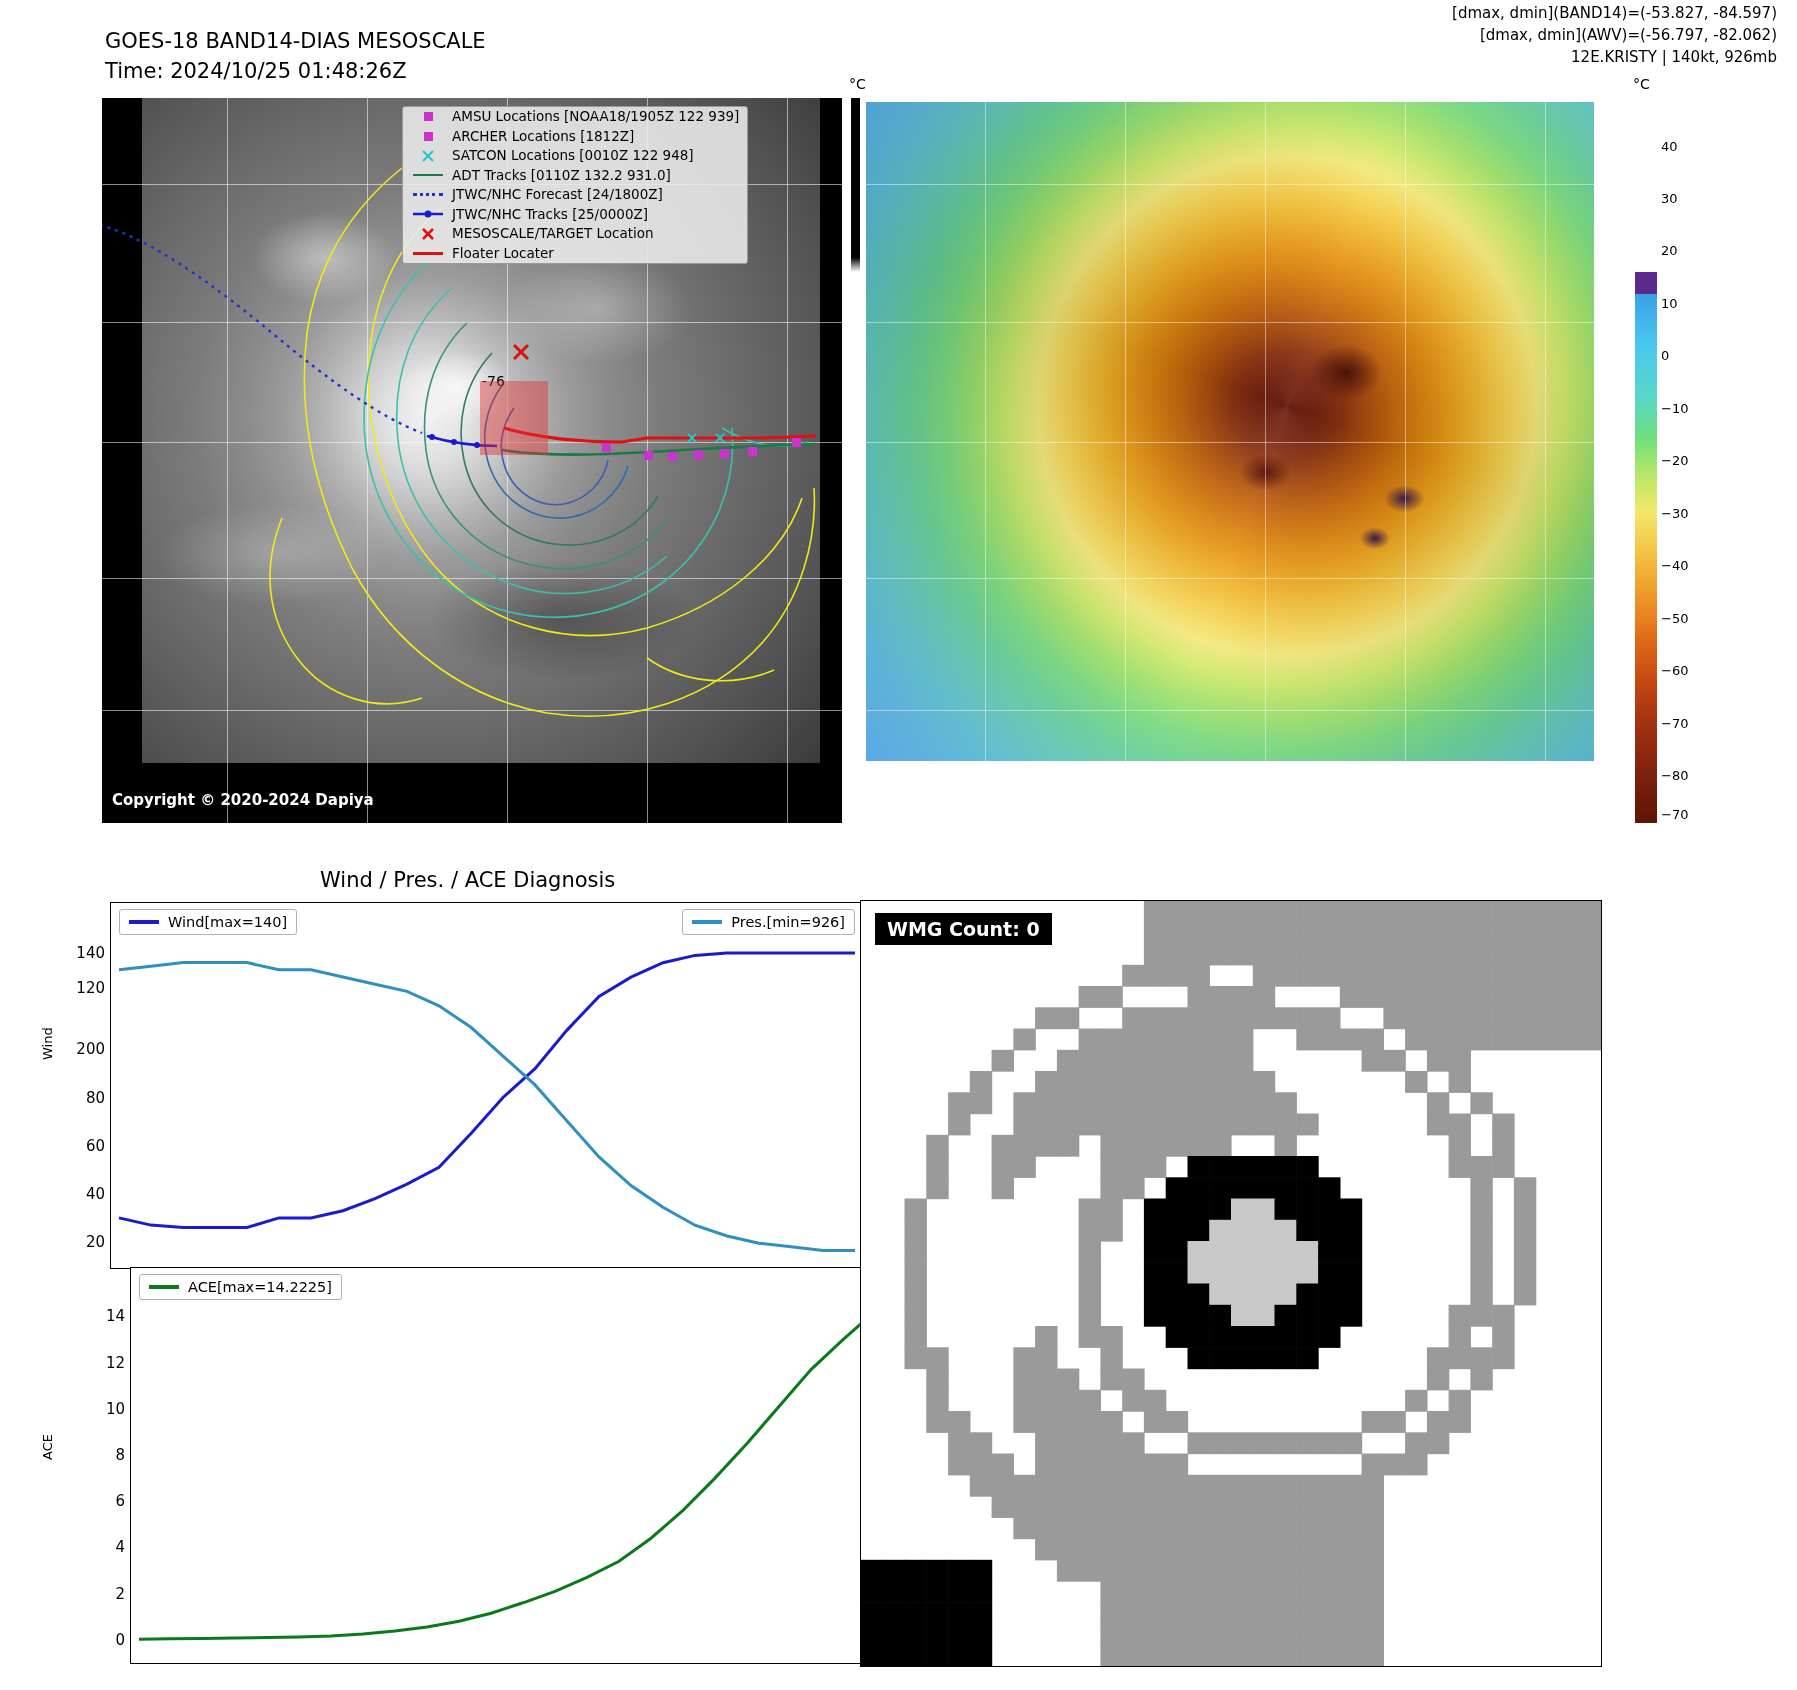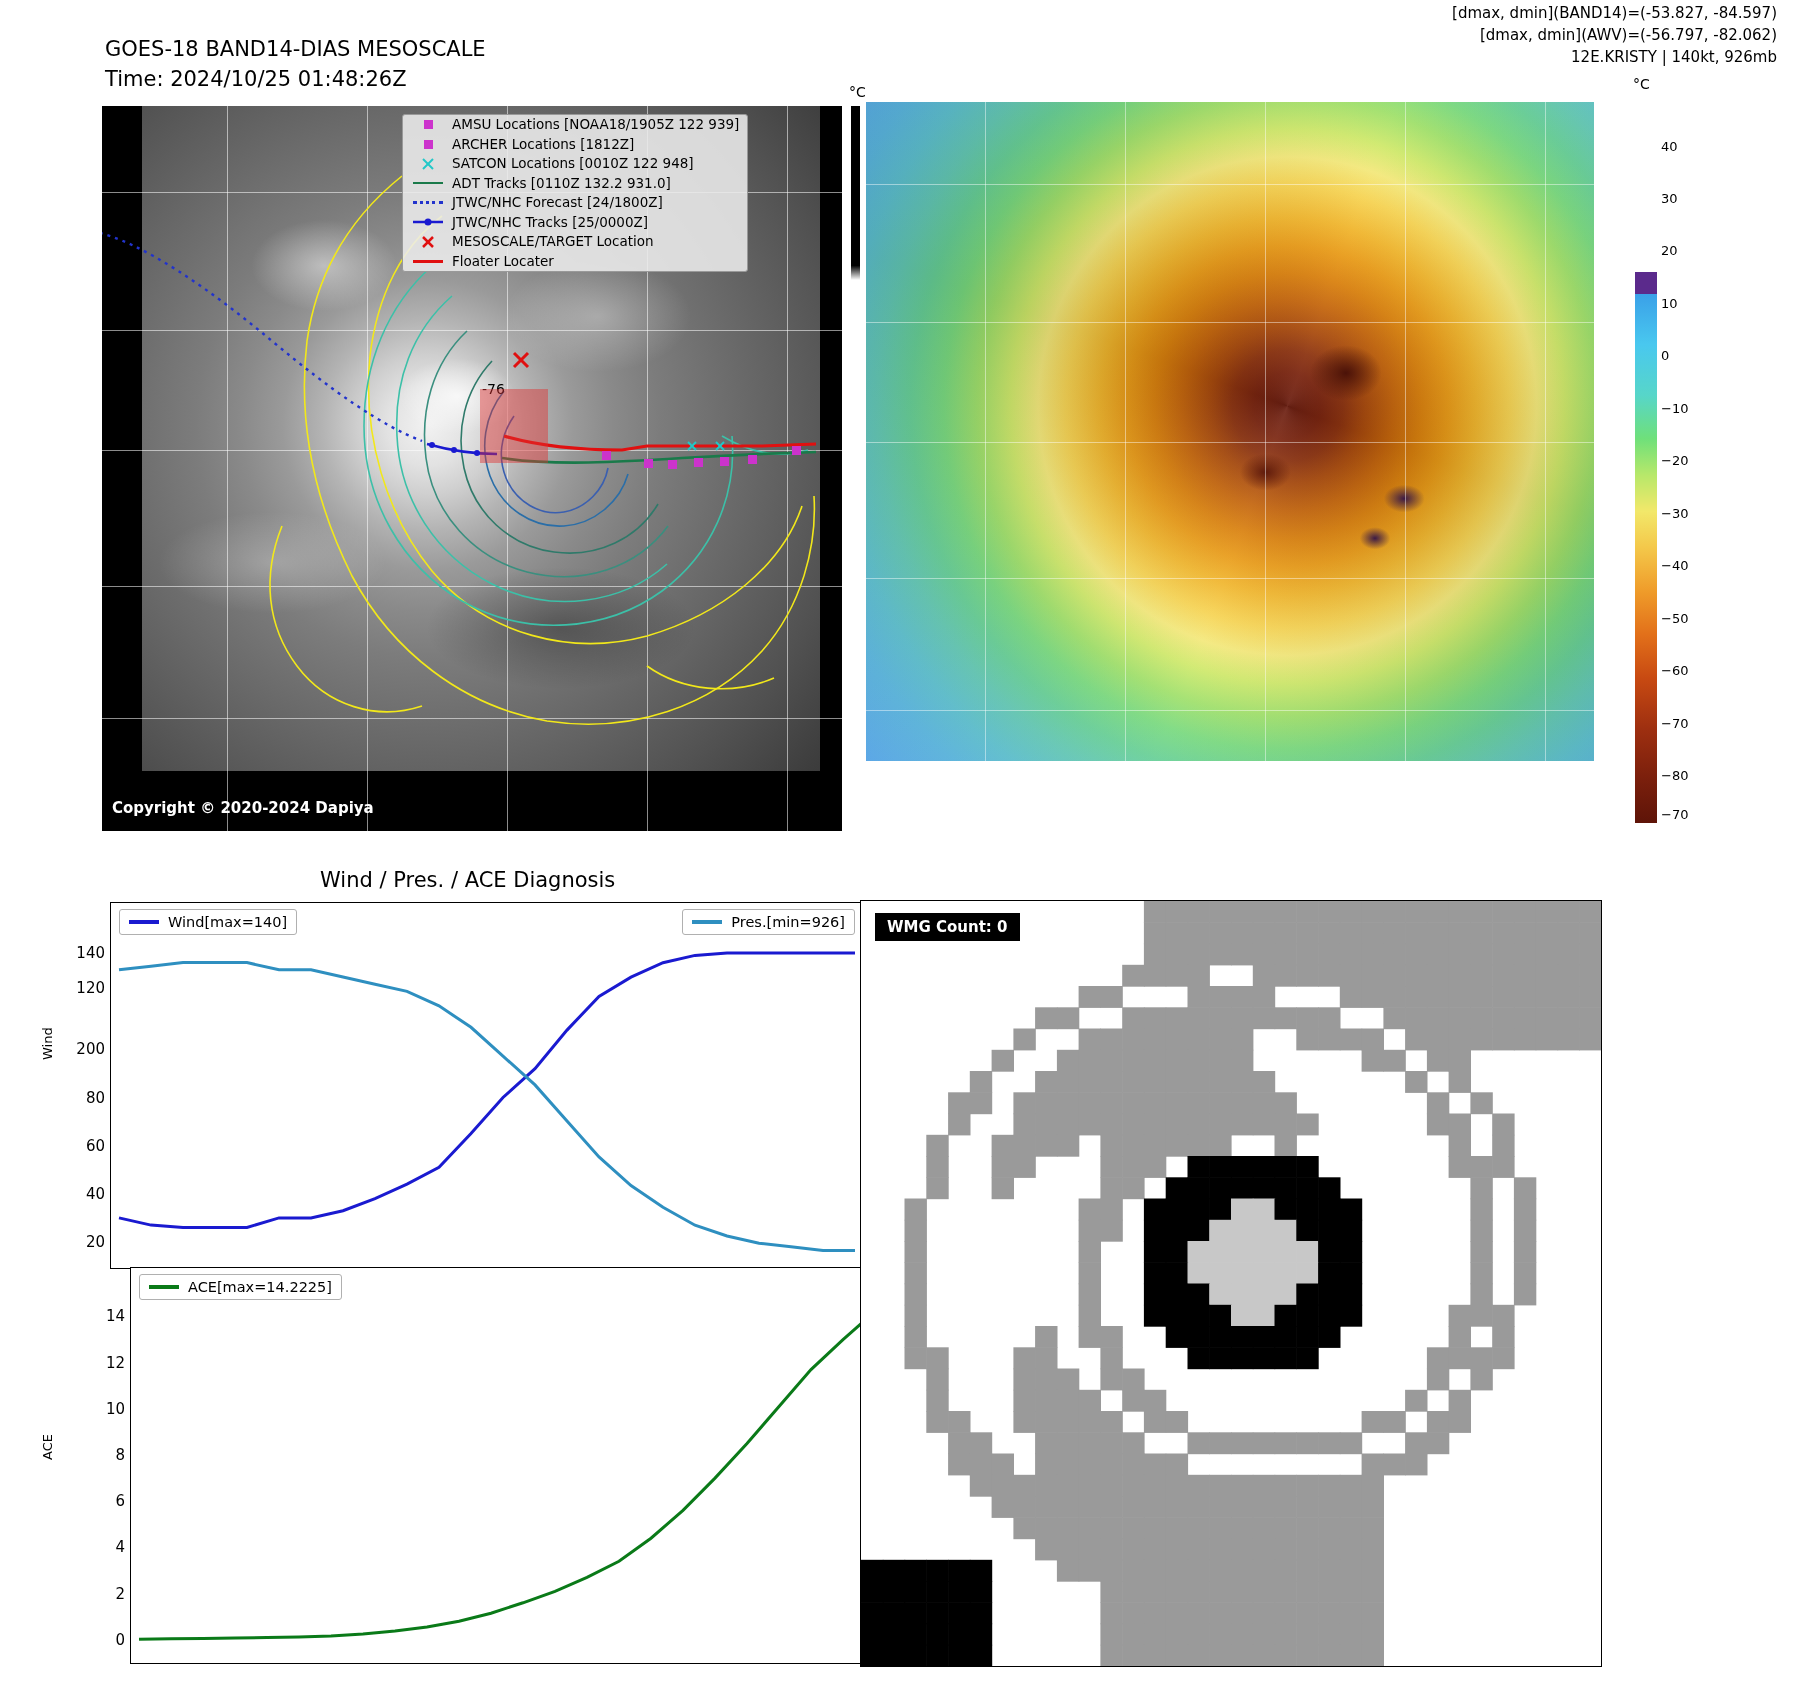--- a/index.html
+++ b/index.html
@@ -1,20 +1,20 @@
 <!DOCTYPE html>
 <html><head>
 <meta charset="utf-8">
 <style>
   html,body{margin:0;padding:0;background:#ffffff;}
   body{width:1797px;height:1690px;font-family:"DejaVu Sans","Liberation Sans",sans-serif;color:#000;position:relative;overflow:hidden;}
   .panel{position:absolute;}
 
   
-  #p1{left:0;top:8px;width:900px;height:880px;text-decoration:underline;}
+  #p1{left:0;top:0;width:900px;height:880px;text-decoration:underline;}
   #p1-title{position:absolute;left:105px;top:26px;font-size:21px;line-height:30px;}
   #p1-map{position:absolute;left:102px;top:98px;width:740px;height:725px;background:#151515;overflow:hidden;}
   .grayfield{position:absolute;inset:0;background:
       radial-gradient(circle at 44% 44%, #f2f2f2 0%, #e2e2e2 7%, #cfcfcf 12%, #b4b4b4 18%, #9a9a9a 25%, #8a8a8a 32%, #7c7c7c 40%, #6f6f6f 50%, #606060 62%, #515151 74%, #3e3e3e 88%, #303030 100%);}
   .grayfield:before{content:"";position:absolute;inset:0;background:
       radial-gradient(ellipse 14% 9% at 30% 22%, rgba(255,255,255,.45), transparent 70%),
       radial-gradient(ellipse 18% 11% at 67% 29%, rgba(255,255,255,.30), transparent 70%),
       radial-gradient(ellipse 22% 10% at 23% 63%, rgba(255,255,255,.25), transparent 70%),
       radial-gradient(ellipse 26% 12% at 62% 72%, rgba(0,0,0,.30), transparent 70%),
       radial-gradient(ellipse 12% 8% at 48% 40%, rgba(255,255,255,.75), transparent 65%);}
@@ -57,21 +57,21 @@
   #p3-title{position:absolute;left:320px;top:-12px;font-size:21px;}
   .axbox{position:absolute;border:1.3px solid #000;background:#fff;}
   .axlabel-y{position:absolute;font-size:13px;transform:rotate(-90deg);transform-origin:left top;white-space:nowrap;}
   .tickL{position:absolute;font-size:15px;right:calc(100% + 6px);transform:translateY(-50%);}
   .tickR{position:absolute;font-size:13px;left:calc(100% + 6px);transform:translateY(-50%);}
   .legbox2{position:absolute;background:#fff;border:1px solid #b0b0b0;border-radius:3px;padding:4px 9px;font-size:14.5px;display:flex;align-items:center;gap:9px;}
 
   
   #p4{left:900px;top:880px;width:897px;height:810px;}
   #p4-box{position:absolute;left:-40px;top:20px;width:740px;height:765px;border:1.3px solid #000;background:#fff;overflow:hidden;}
-  #wmg-badge{position:absolute;left:14px;top:12px;background:#000;color:#fff;font-size:15px;font-weight:bold;padding:5px 12px;z-index:5;}
+  #wmg-badge{position:absolute;left:14px;top:12px;background:#000;color:#fff;font-size:19px;font-weight:bold;padding:5px 12px;z-index:5;}
 </style>
 </head>
 <body>
 
 <div class="panel" id="p1">
   <div id="p1-title">
     <div>GOES-18 BAND14-DIAS MESOSCALE</div>
     <div>Time: 2024/10/25 01:48:26Z</div>
   </div>
 

